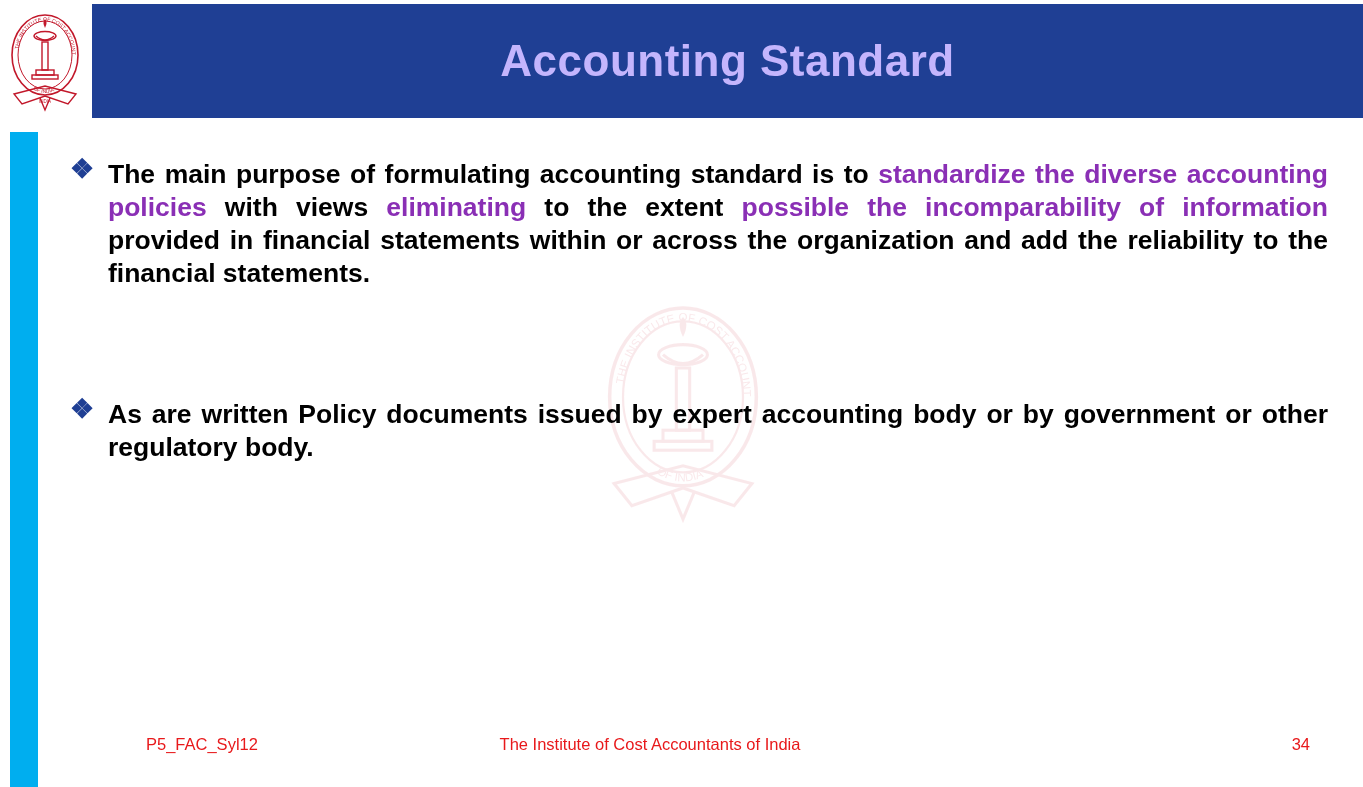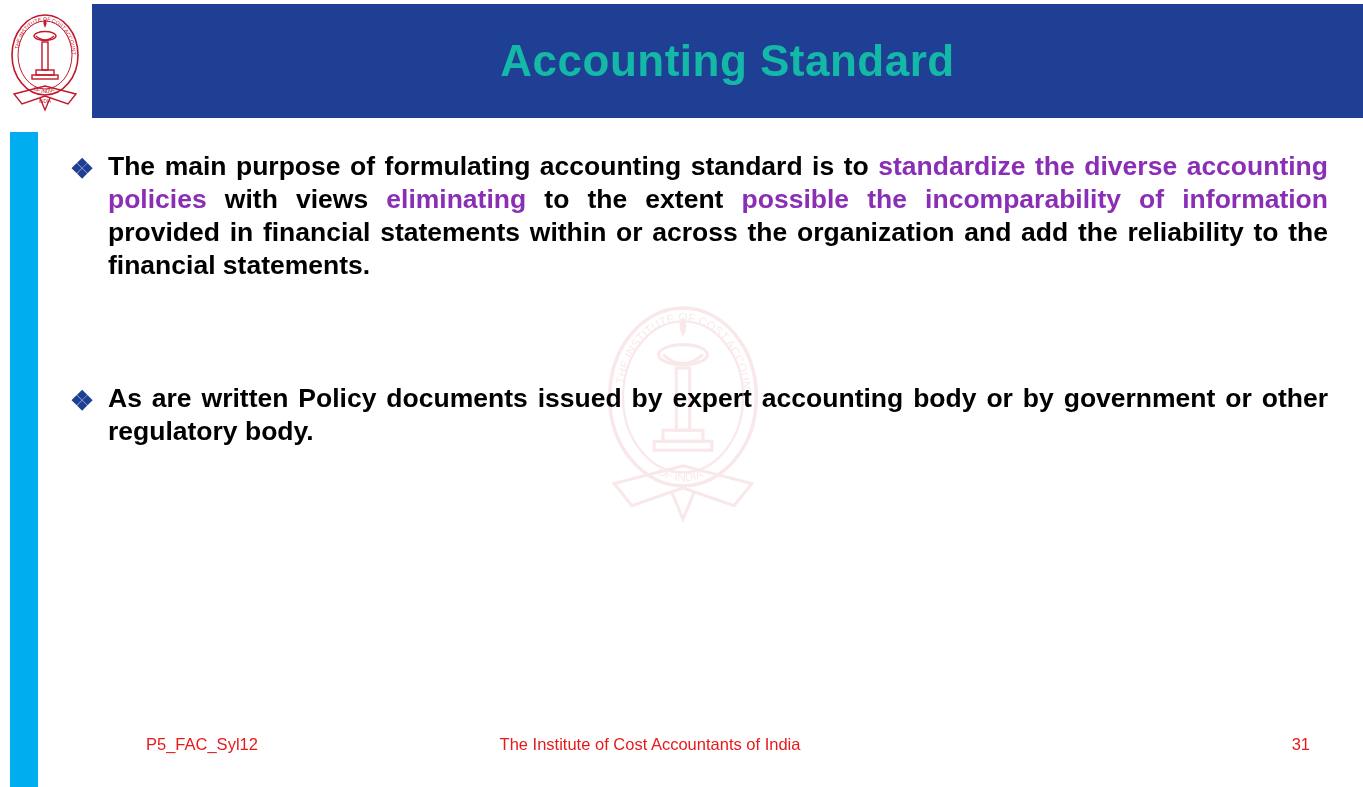--- a/index.html
+++ b/index.html
@@ -42,21 +42,21 @@
     position: absolute;
     left: 92px; top: 4px;
     width: 1271px;
     height: 114px;
     background: #1f3f94;
     display: flex;
     align-items: center;
     justify-content: center;
   }
   #slide-title {
-    color: #14b8a6;
+    color: #c4b5fd;
     font-size: 44px;
     font-weight: bold;
     letter-spacing: 0.5px;
     text-align: left;
     margin: 0;
     line-height: 1.1;
   }
 
   
   #left-accent-bar {
@@ -103,20 +103,21 @@
     padding-top: 2px;
   }
   .bullet-text {
     flex: 1 1 auto;
     font-size: 26.5px;
     font-weight: bold;
     line-height: 33px;
     color: #000000;
     text-align: justify;
     text-justify: inter-word;
+    margin-top: 8px;
   }
   .bullet-text .hl { color: #8a2fb5; }
   .bullet-text .plain { color: #000000; }
 
   #bullet-2 { margin-top: 100px; }
   #bullet-2 .bullet-text { text-align: justify; }
 
   
   #footer {
     position: absolute;
@@ -217,16 +218,16 @@
     <div class="bullet-row" id="bullet-2">
       <div class="bullet-mark">❖</div>
       <div class="bullet-text"><span class="plain">As are written Policy documents issued by expert accounting body or by government or other regulatory body.</span></div>
     </div>
 
   </div>
 
   <div id="footer">
     <span id="footer-code">P5_FAC_Syl12</span>
     <span id="footer-center">The Institute of Cost Accountants of India</span>
-    <span id="footer-page">31</span>
+    <span id="footer-page">34</span>
   </div>
 
 </div>
 
 </body></html>

